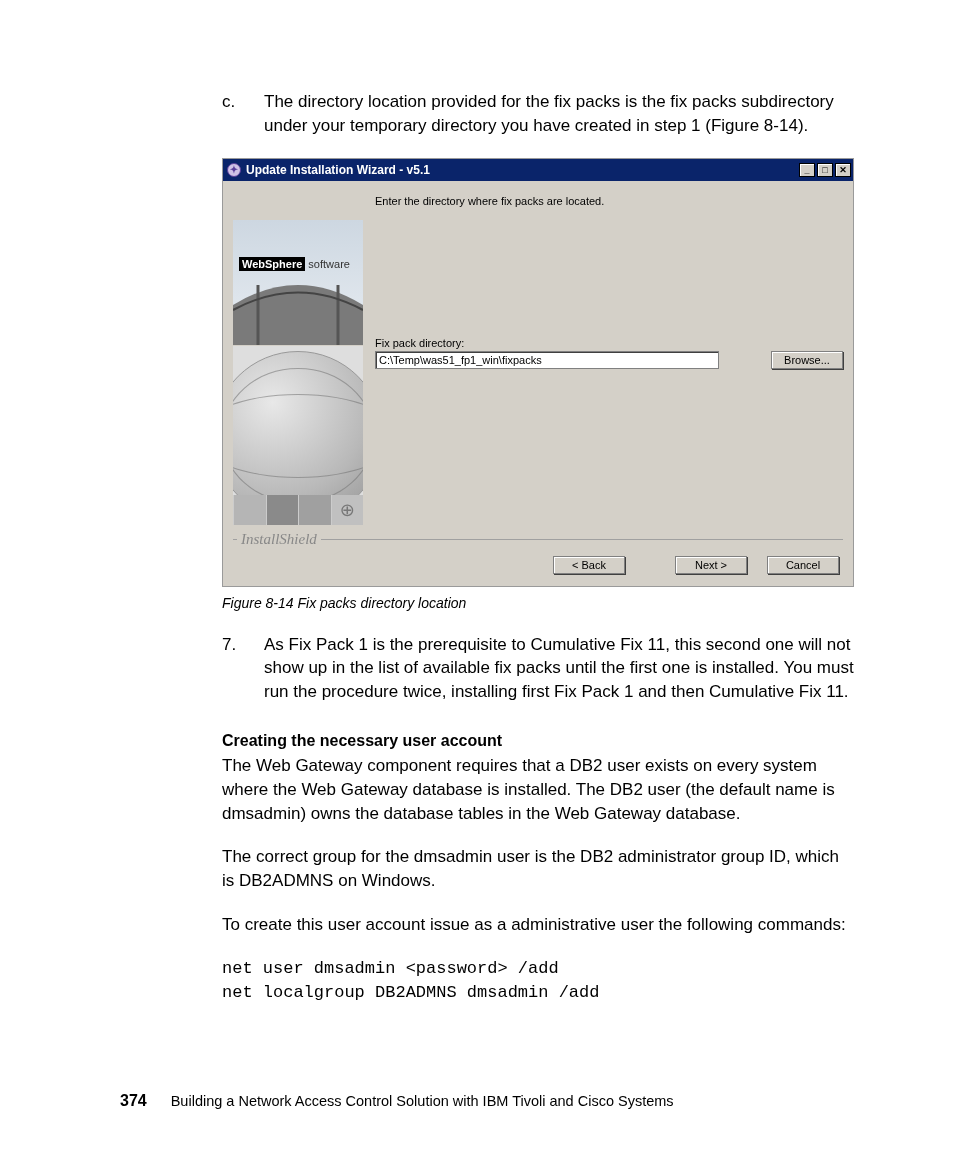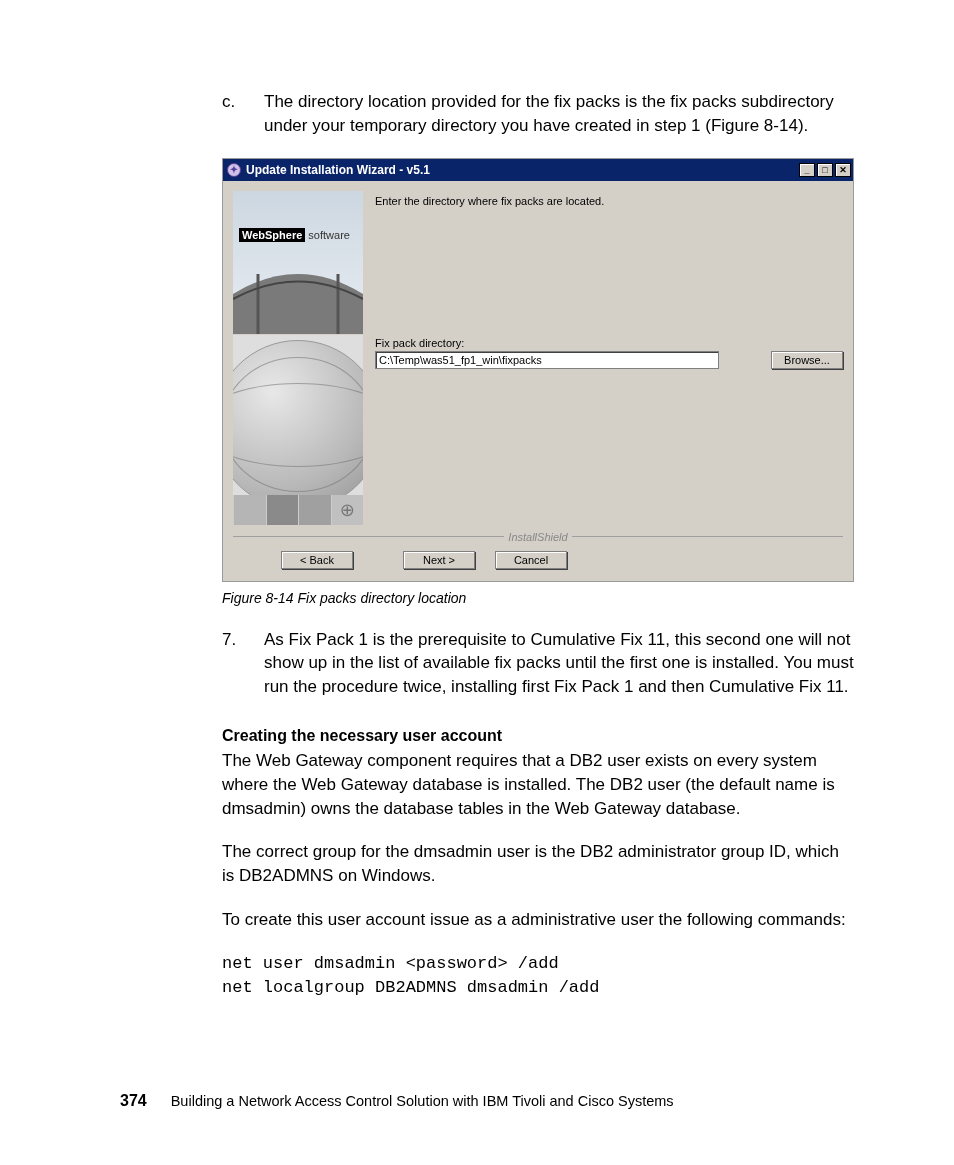--- a/index.html
+++ b/index.html
@@ -76,24 +76,25 @@
     min-height: 334px;
   }
   .wiz-left {
     width: 130px;
     flex-shrink: 0;
     display: flex;
     flex-direction: column;
     gap: 1px;
   }
   .ws-banner {
-    height: 143px;
+    height: 125px;
     background: linear-gradient(180deg, #cdd7e1 0%, #e8edf2 100%);
     position: relative;
     overflow: hidden;
+    margin-top: 29px;
   }
   .ws-bridge {
     position: absolute;
     bottom: 0; left: 0; right: 0;
     height: 60px;
   }
   .ws-label {
     position: absolute;
     top: 38px; left: 6px;
     font-size: 11px;
@@ -169,29 +170,29 @@
     cursor: pointer;
     margin-left: 44px;
   }
   fieldset.install-shield {
     border: 1px solid #a0a0a0;
     border-left: none; border-right: none; border-bottom: none;
     margin-top: 6px;
     padding: 8px 4px 2px 4px;
   }
   fieldset.install-shield legend {
-    font-size: 11px;
+    font-size: 15px;
     font-style: italic;
     color: #888;
     padding: 0 4px;
-    font-family: Liberation Sans, sans-serif;
-    text-align: center;
+    font-family: Liberation Serif, serif;
   }
   .btn-row {
     display: flex;
+    justify-content: flex-end;
     gap: 6px;
   }
 
   .fig-caption {
     font-style: italic;
     font-size: 14px;
     margin: 4px 0 22px 0;
   }
   .h3 {
     font-size: 16px;

